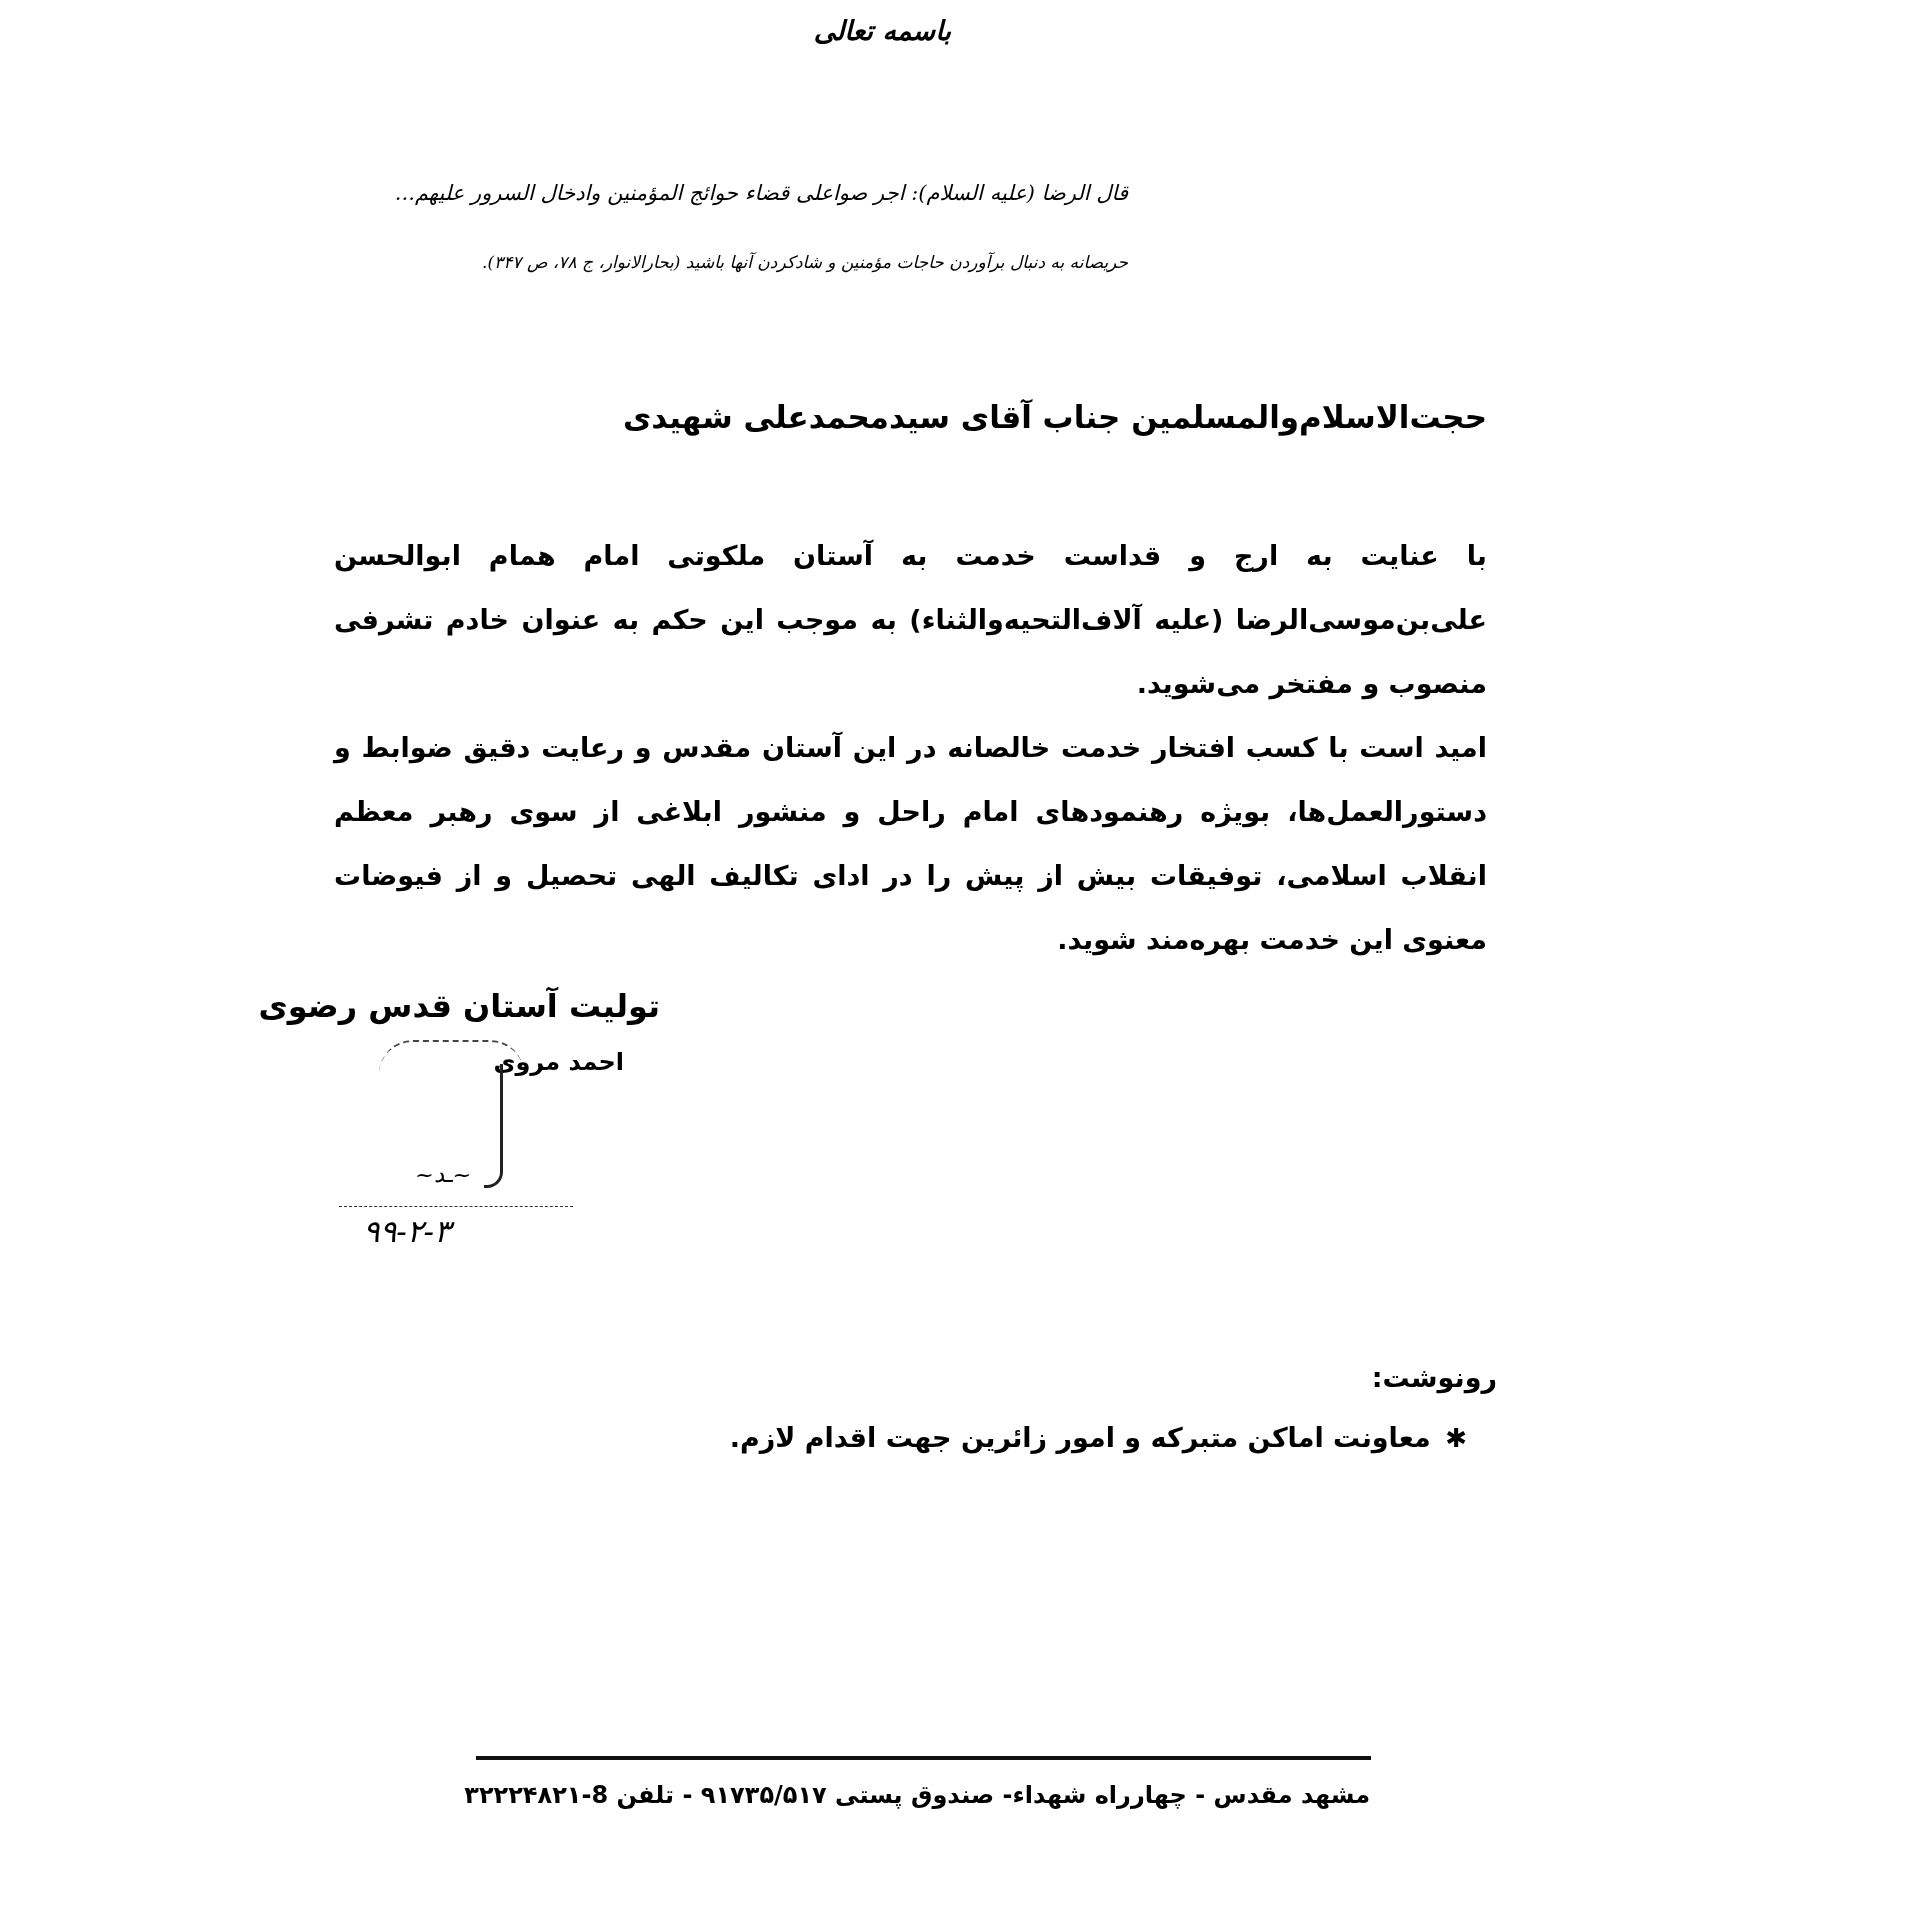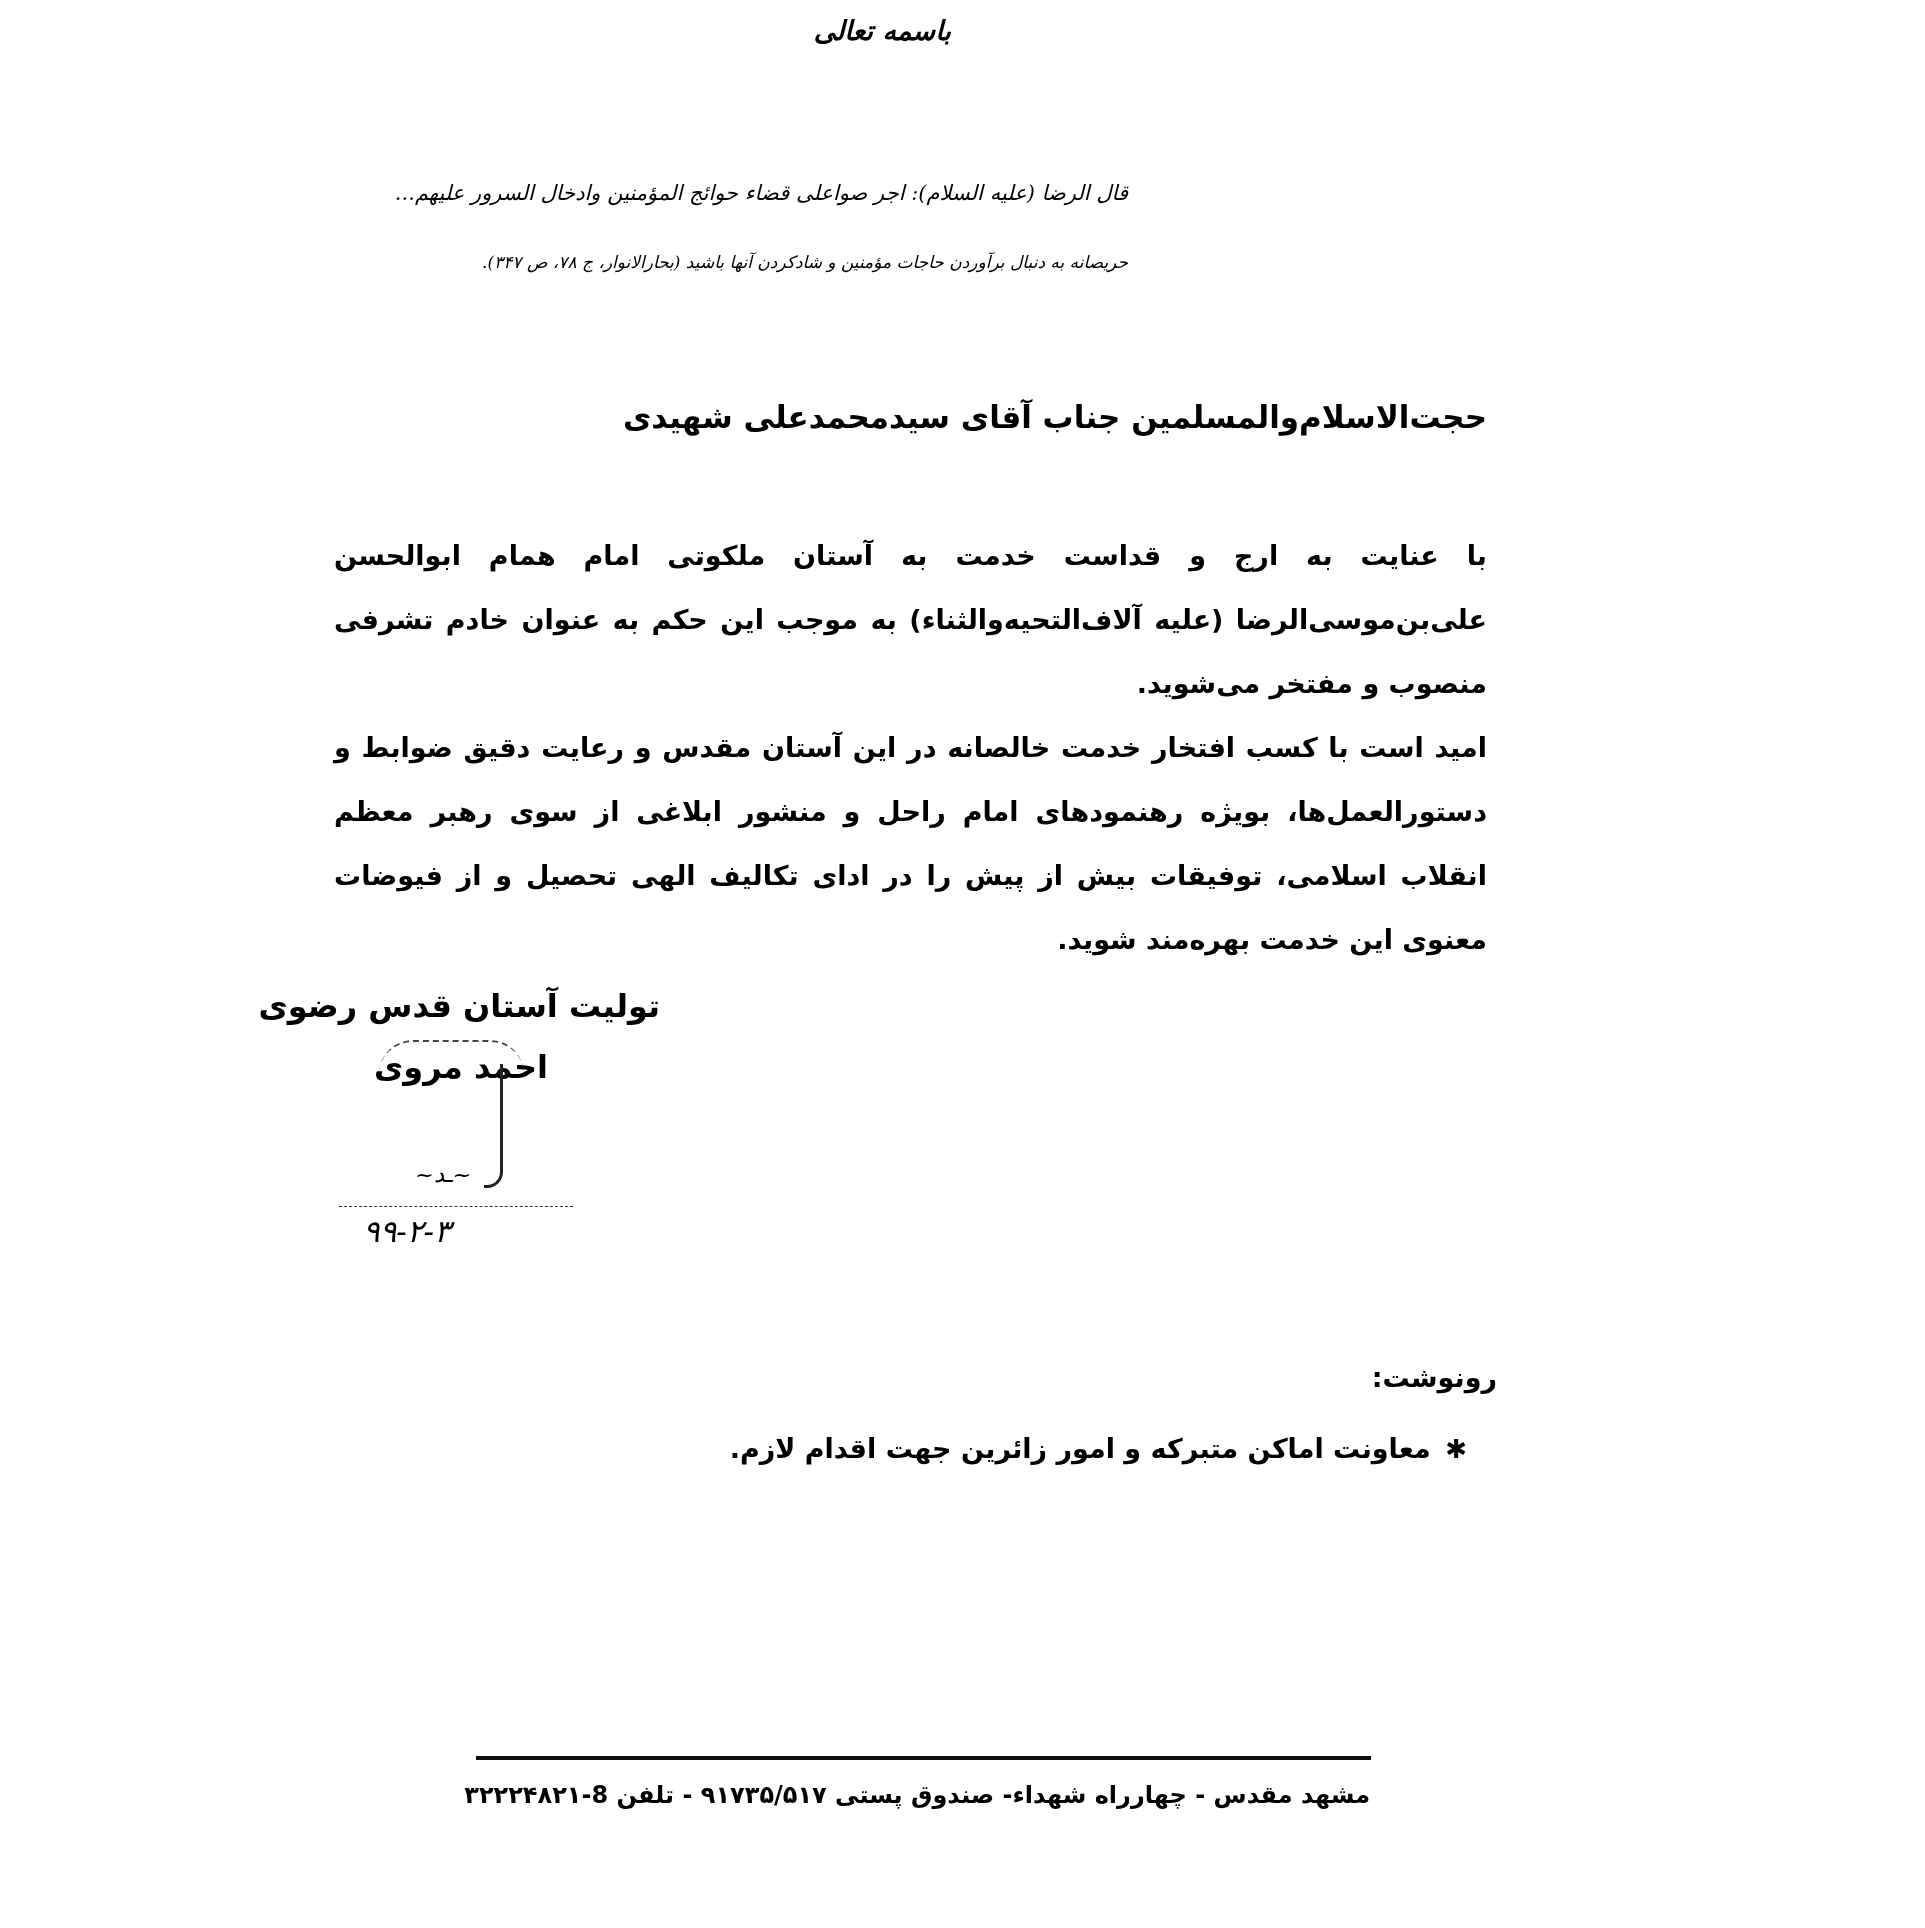--- a/index.html
+++ b/index.html
@@ -9,33 +9,33 @@
   .invocation { top:14.5px; left:838px; width:113px; text-align:right;
                 font-family:"DejaVu Serif", serif; font-style:italic; font-weight:bold; font-size:27px; }
   .hadith { font-family:"DejaVu Serif", serif; font-style:italic; font-size:21px;margin-top:28px; }
   .hadith1 { top:153px; right:798px; }
   .hadith2 { top:224px; right:798px; font-size:17px; }
   .addressee { top:399px; right:439px; font-weight:bold; font-size:31px; }
   .body-text { top:524px; right:439px; width:1153px; direction:rtl; text-align:justify;
                font-weight:bold; font-size:27px; line-height:64px; white-space:normal; position:absolute; }
   .body-text p { margin:0; text-align-last:right; }
   .sig-title { top:987px; right:1266px; font-weight:bold; font-size:32px; }
-  .sig-name  { top:1048px; right:1378px; font-weight:bold; font-size:32px; }
+  .sig-name  { top:1048px; right:1302px; font-weight:bold; font-size:24px; }
   .sig-arc { position:absolute; left:379px; top:1040px; width:145px; height:32px;
              border-top:2.4px dashed #444; border-radius:81px 81px 0 0; }
   .sig-stroke { position:absolute; left:484px; top:1064px; width:16px; height:121px;
                 border-right:3.2px solid #222; border-bottom:3.2px solid #222; border-radius:0 0 16px 0; }
   .sig-scribble { position:absolute; left:415px; top:1161px; font-family:"DejaVu Serif", serif;
                   font-style:italic; font-size:22.6px; }
   .sig-line { position:absolute; left:339px; top:1206px; width:234px; border-top:1.6px dashed #333; }
   .sig-date { position:absolute; left:363px; top:1213px; font-family:"DejaVu Serif", serif;
               font-style:italic; font-size:31px; direction:rtl; }
   .cc-label { top:1362px; right:429px; font-weight:bold; font-size:27px; }
   .cc-list { position:absolute; top:1411px; right:459px; direction:rtl; margin:0; padding:0; list-style:none;
-             font-weight:bold; font-size:27px; line-height:76px; }
+             font-weight:bold; font-size:27px; line-height:53px; }
   .cc-list li { white-space:nowrap; }
   .cc-star { font-size:26px; margin-left:14.5px; }
   .footer-rule { position:absolute; left:476px; top:1756px; width:895px; border-top:4px solid #111; }
   .footer-text { top:1781px; right:556px; font-weight:bold; font-size:24px; }
 </style>
 </head>
 <body>
 
 <div class="abs invocation">باسمه تعالی</div>
 

